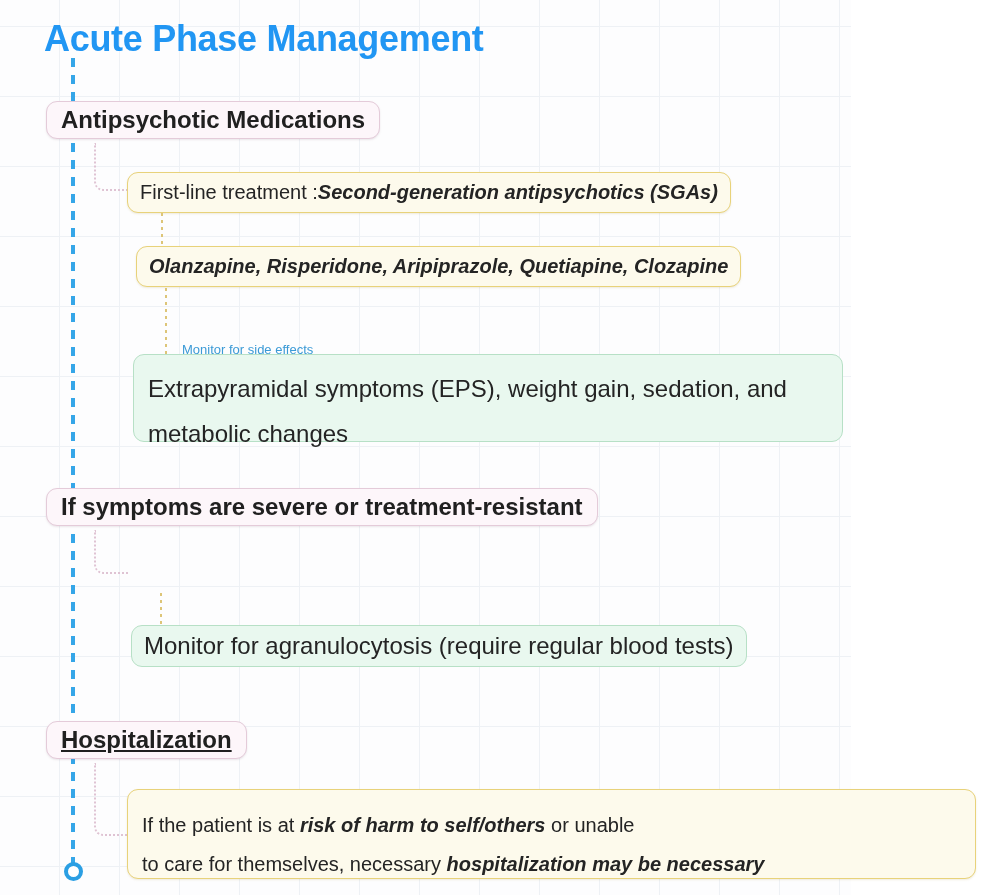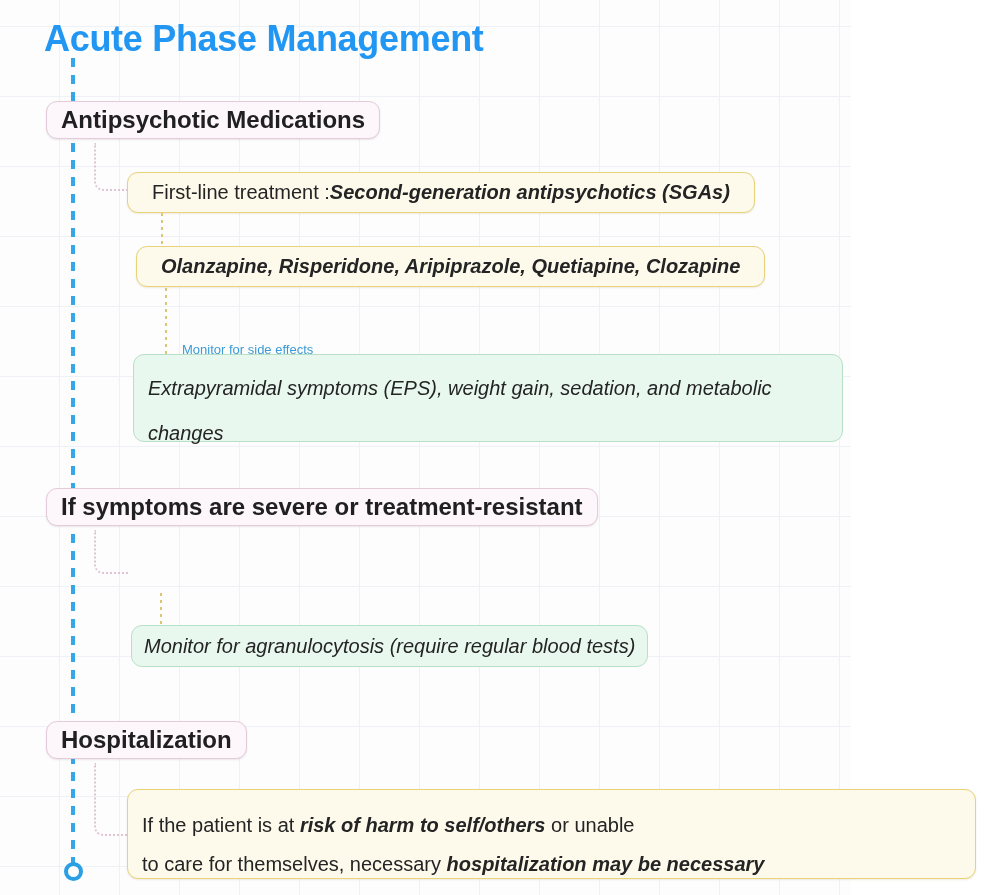--- a/index.html
+++ b/index.html
@@ -68,45 +68,44 @@
   
   .ybox{
     position:absolute;
     box-sizing:border-box;
     background:#fdfaec;
     border:1.8px solid #e8d27a;
     border-radius:11px;
     color:#242424;
     font-size:20px;
     display:flex;align-items:center;
-    padding:0 24px;
+    padding:0 12px;
     white-space:nowrap;
     box-shadow:0 1px 2px rgba(180,160,90,.20);
   }
   .ybox.multiline{
     display:block;
     padding:16px 14px;
     white-space:normal;
     line-height:39px;
   }
   .allbold{font-weight:bold;font-style:italic;}
 
   
   .gbox{
     position:absolute;
     box-sizing:border-box;
     background:#e9f8ef;
     border:1.5px solid #b7e0c6;
     border-radius:11px;
     color:#242424;
-    font-size:20px;
+    font-size:24px;
     padding:0 12px;
     display:flex;align-items:center;
     white-space:nowrap;
-    font-style:italic;
   }
   .gbox.multiline{
     display:block;
     padding:11px 14px;
     white-space:normal;
     line-height:45px;
   }
 
   
   .bluelabel{
@@ -172,21 +171,21 @@
 
   <div class="corner-pink" style="left:94px;top:530px;width:32px;height:42px;"></div>
 
 
   <div class="conn conn-v-yellow" style="left:160px;top:593px;height:33px;"></div>
 
   <div class="gbox" style="left:131px;top:625px;height:42px;align-items:center;">
     <span>Monitor for agranulocytosis (require regular blood tests)</span>
   </div>
 
-  <div class="chip" style="left:46px;top:721px;height:38px;">
+  <div class="chip" style="left:46px;top:721px;height:38px;text-decoration:underline;">
     <span>Hospitalization</span>
   </div>
 
   <div class="corner-pink" style="left:94px;top:763px;width:33px;height:71px;"></div>
 
   <div class="ybox multiline" style="left:127px;top:789px;width:849px;height:90px;">
     <span>If the patient is at </span><span class="allbold">risk of harm to self/others</span><span> or unable</span><br><span>to care for themselves, necessary </span><span class="allbold">hospitalization may be necessary</span>
   </div>
 
 </div>

